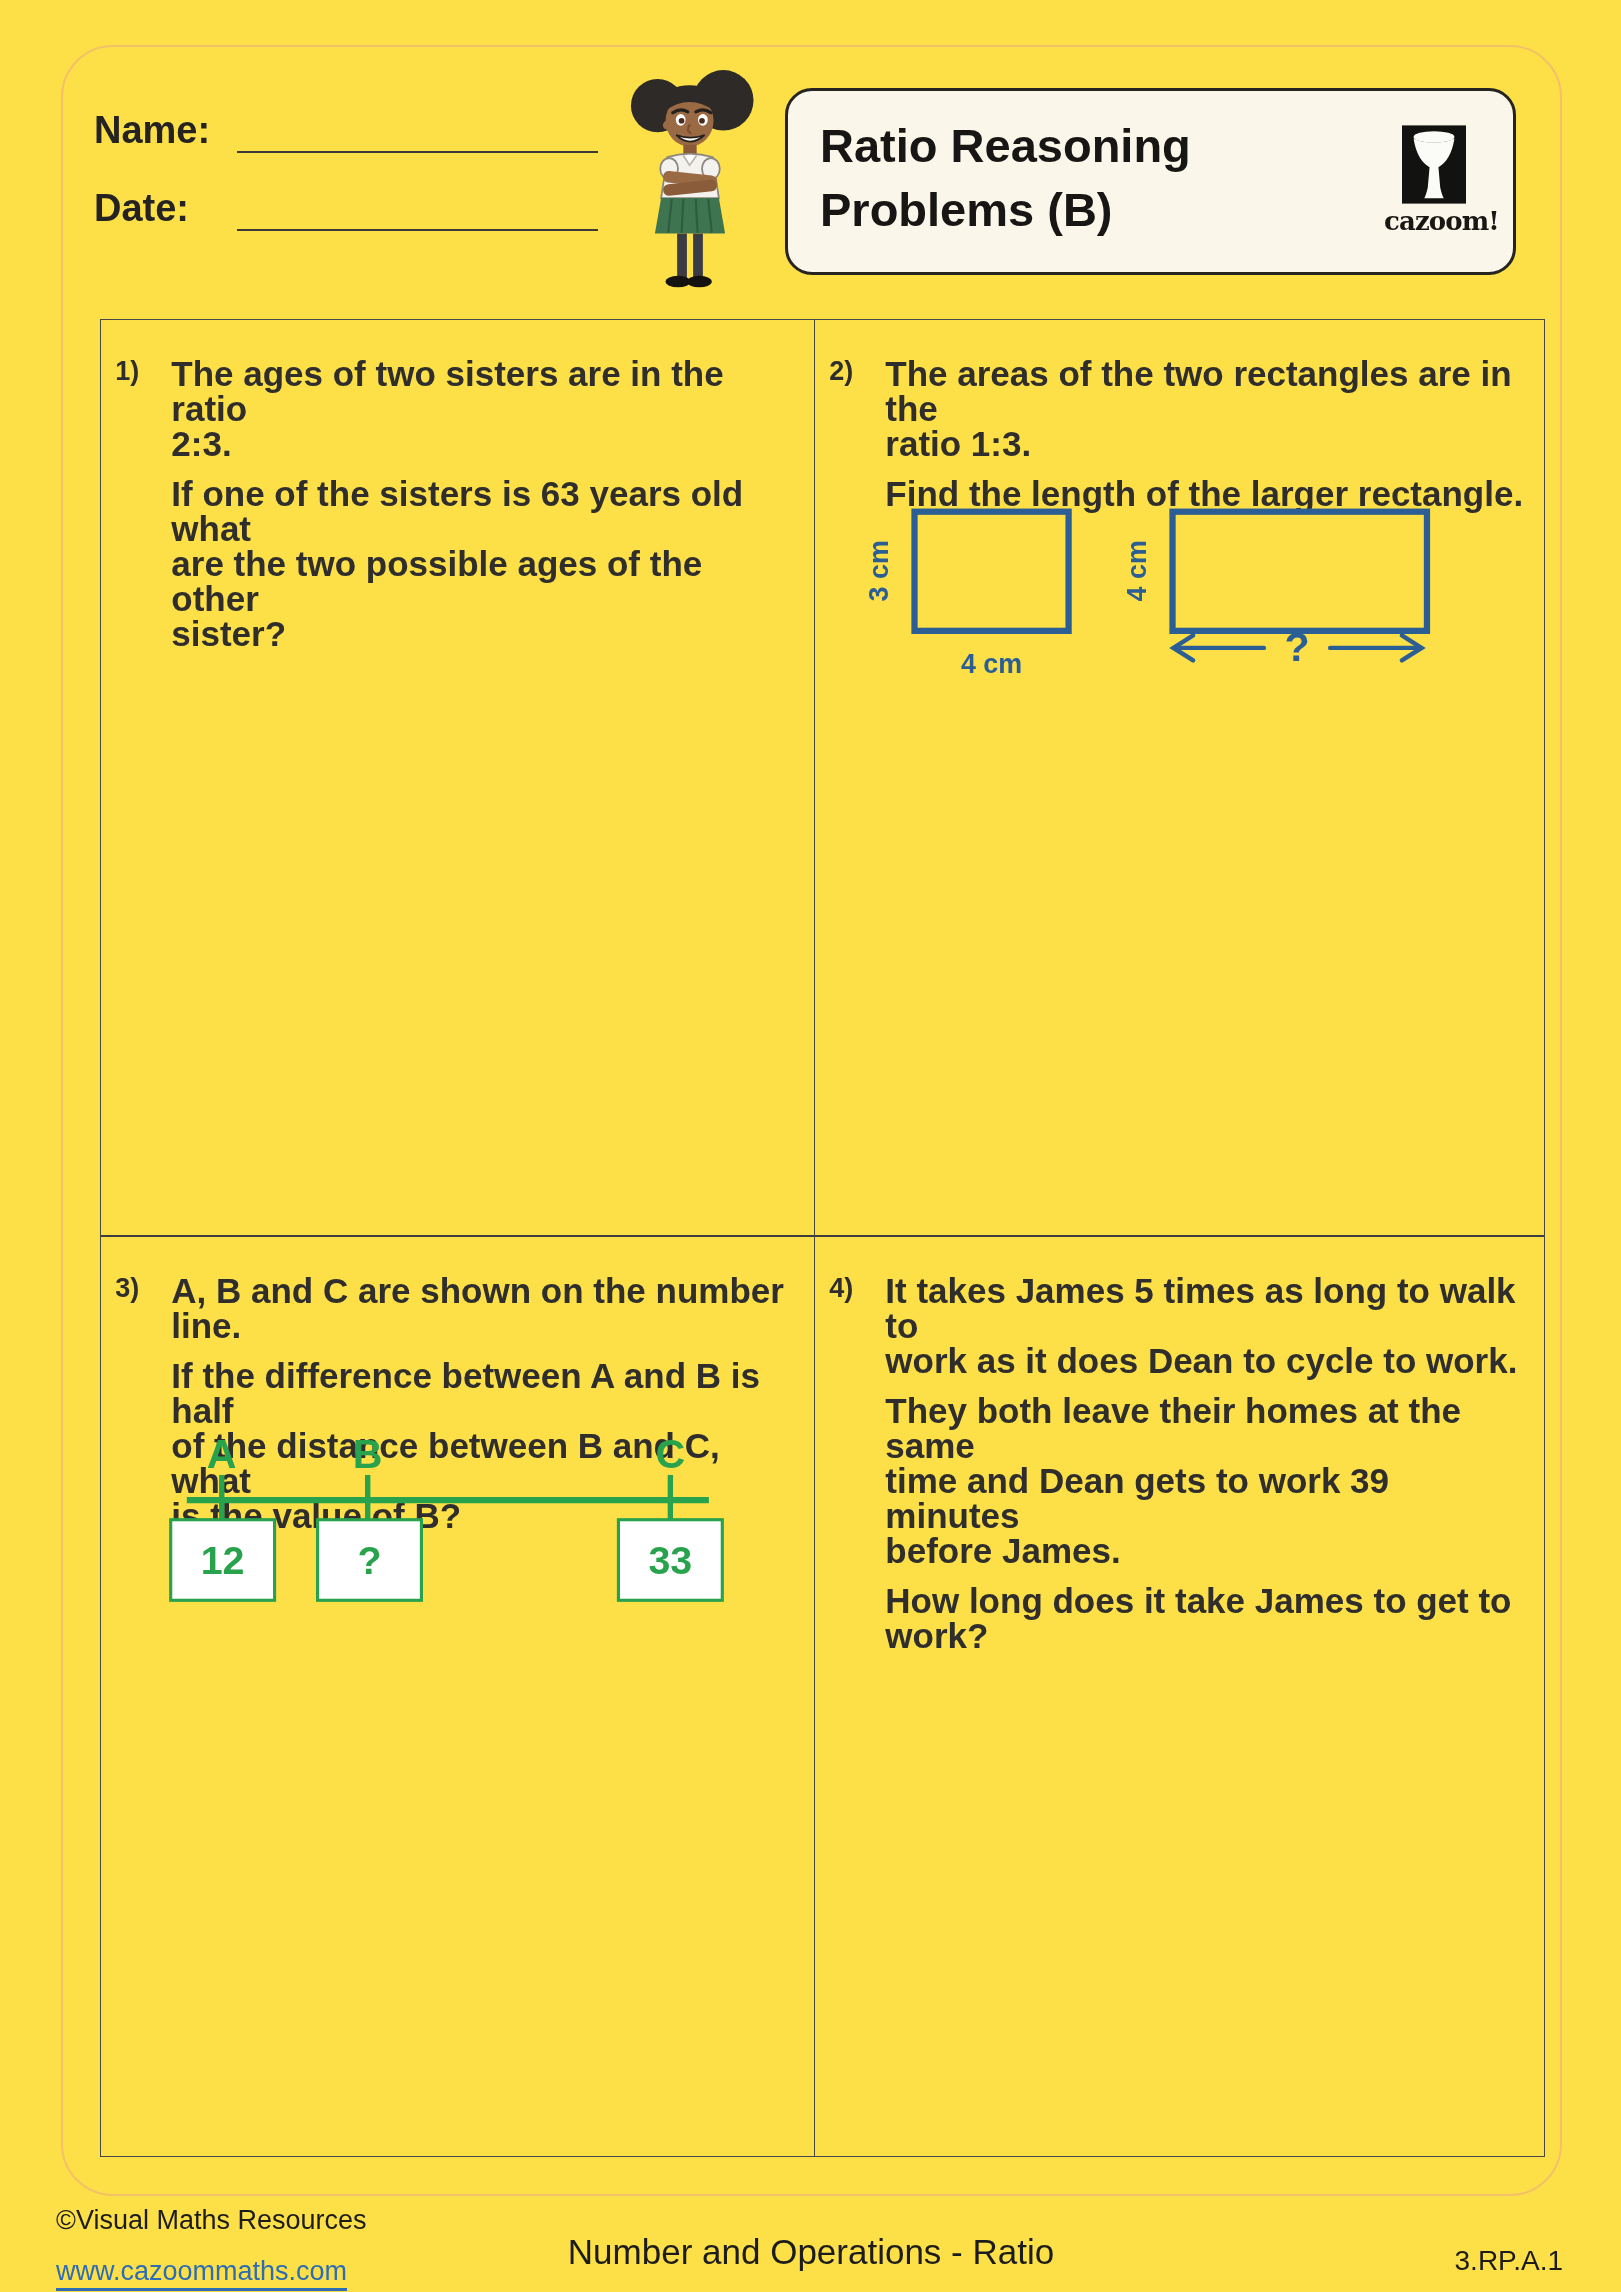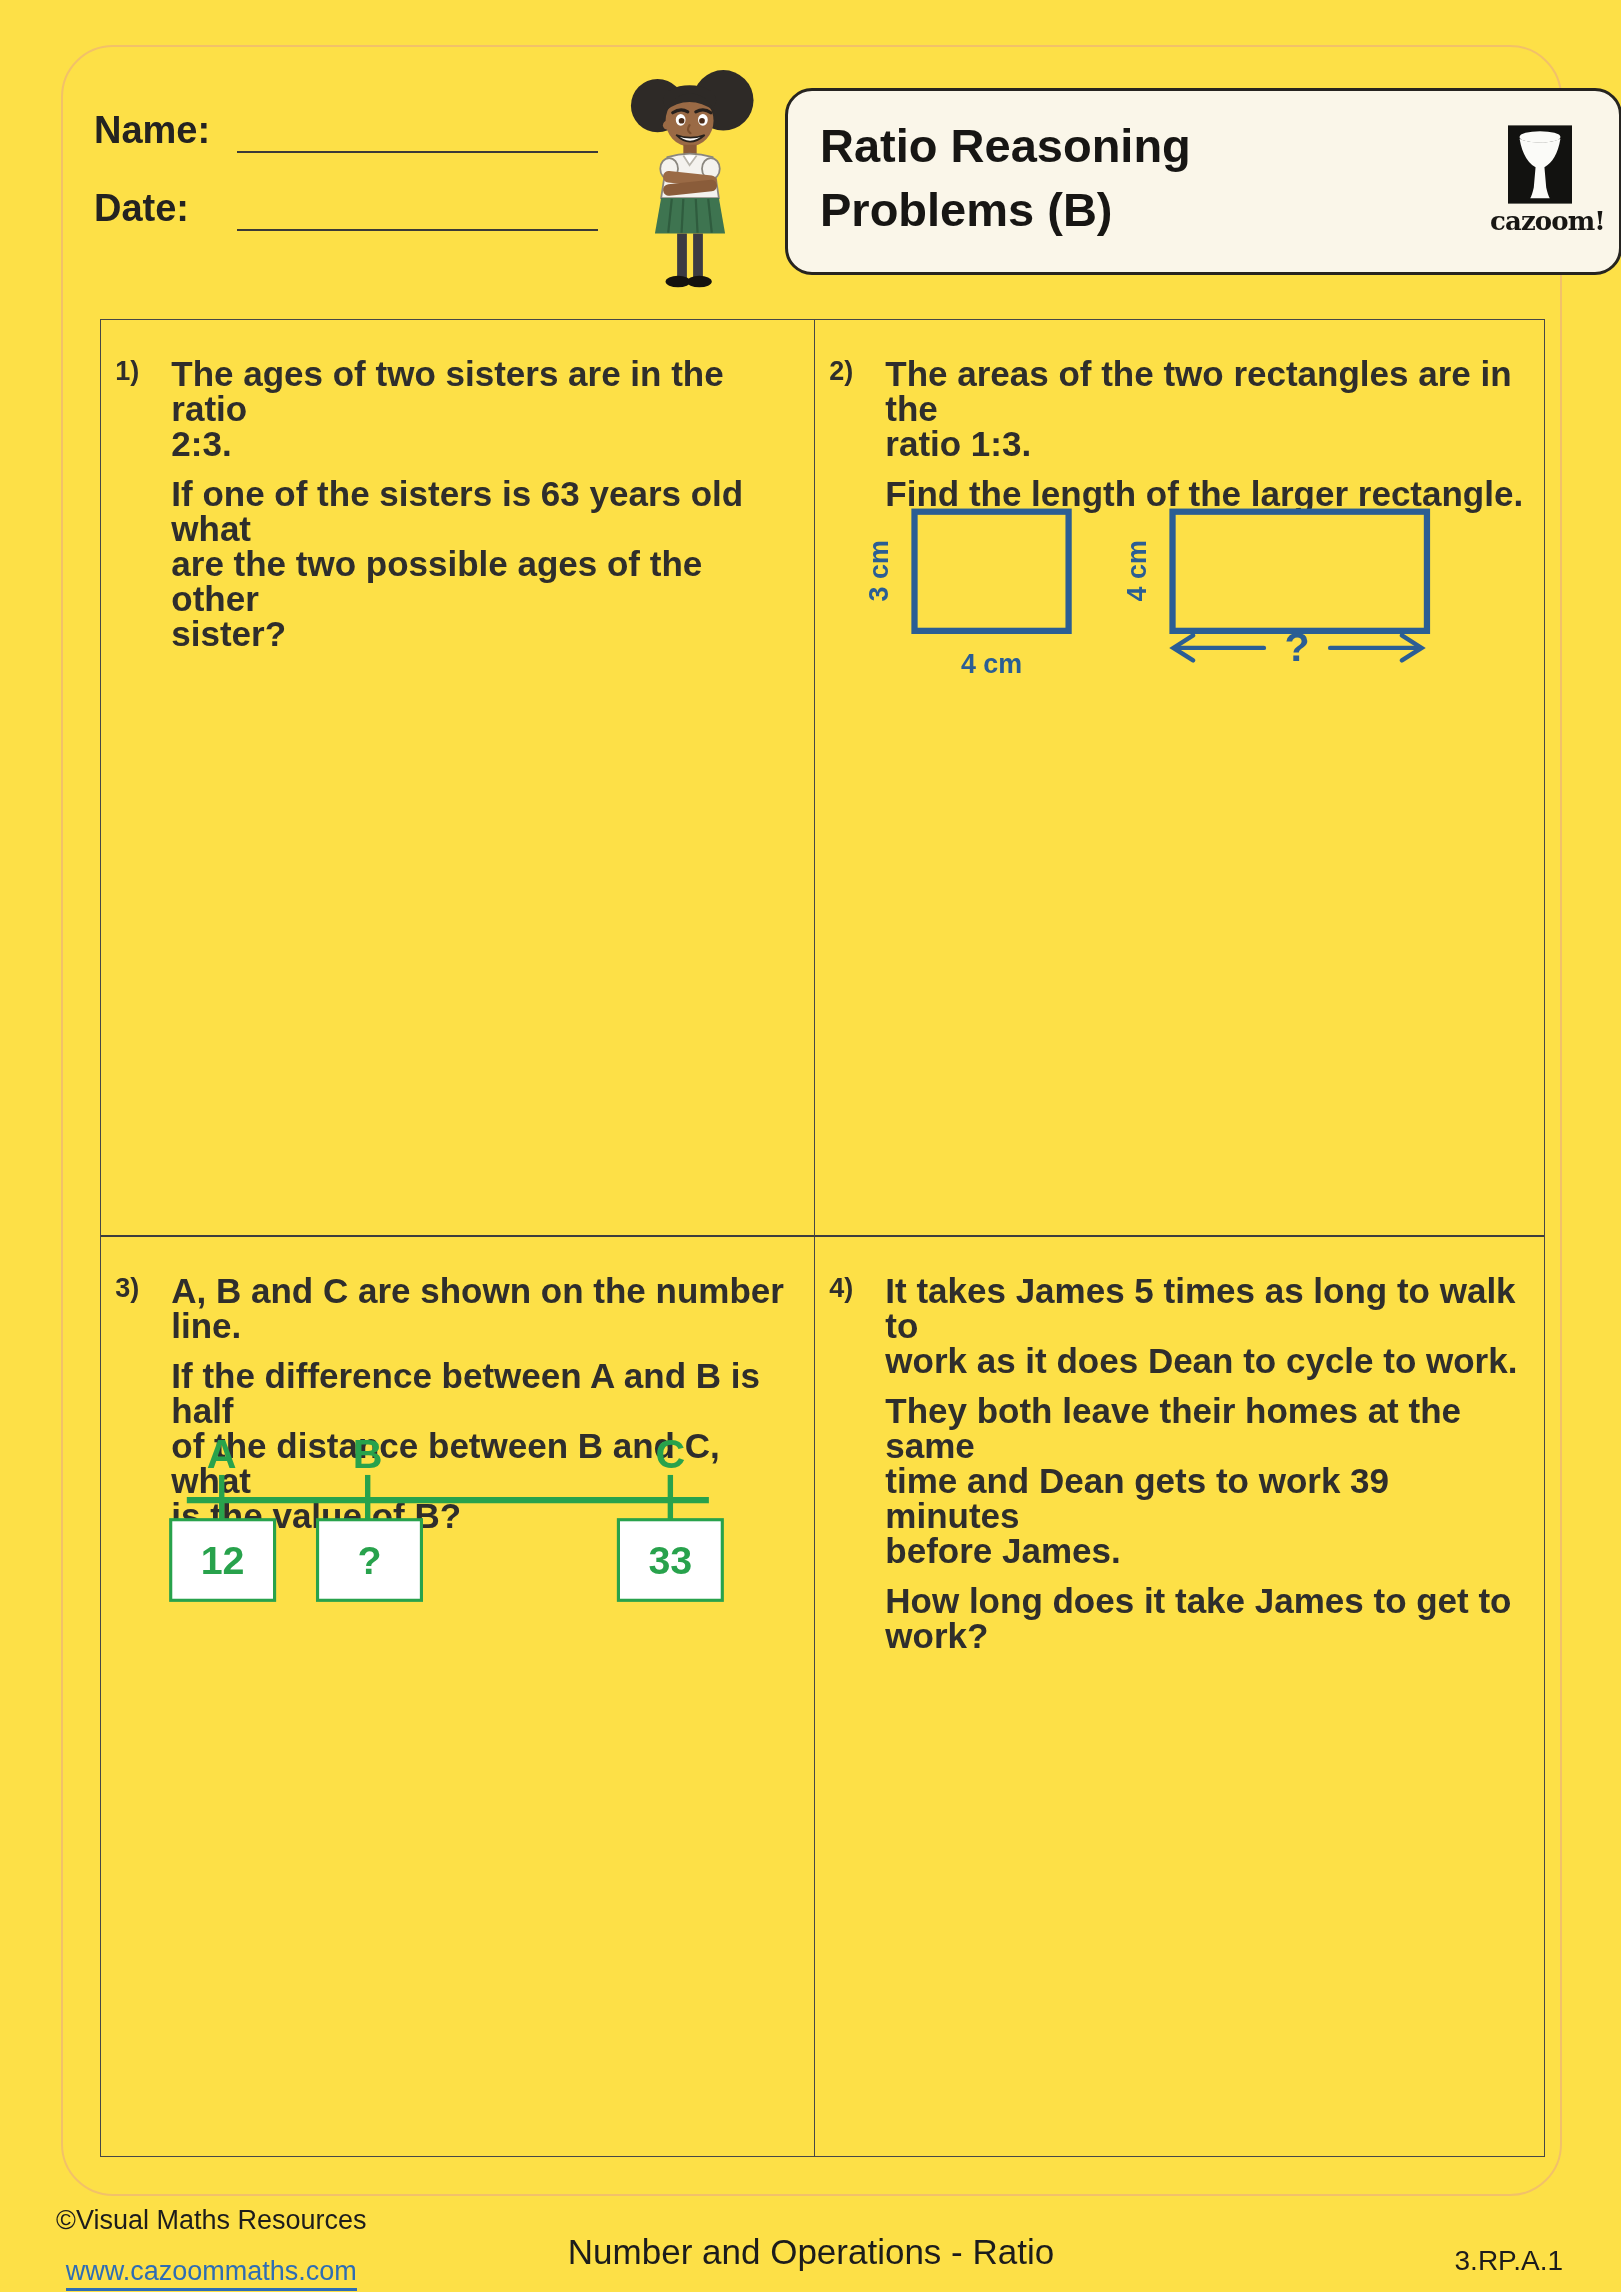--- a/index.html
+++ b/index.html
@@ -15,21 +15,21 @@
   }
   
   .field-label { position:absolute; font-size:38px; font-weight:bold; color:#242321; }
   .name-label { left:94px; top:109px; }
   .date-label { left:94px; top:187px; }
   .write-line { position:absolute; height:0; border-top:2.7px solid #3b3a38; width:361px; left:237px; }
   .name-line { top:151px; }
   .date-line { top:229px; }
   .girl { position:absolute; left:627px; top:63px; width:134px; height:231px; }
   .title-box {
-    position:absolute; left:785px; top:88px; width:837px; height:187px;
+    position:absolute; left:785px; top:88px; width:731px; height:187px;
     background:#faf6e9; border:3.6px solid #262420; border-radius:27px;
   }
   .title-text {
     position:absolute; left:32px; top:23px; font-size:47px; line-height:64px;
     font-weight:bold; color:#171614; white-space:pre-line;
   }
   .logo { position:absolute; right:29px; top:34px; width:100px; text-align:center; }
   .logo svg { display:block; margin:0 auto; width:64px; height:79px; }
   .logo-text {
     font-family:"DejaVu Serif", serif; font-weight:bold; font-size:26px;
@@ -47,21 +47,21 @@
   .cell-bl { border-right:1.8px solid #474747; }
   .problem { display:flex; padding:36px 18px 0 14.3px; }
   .p-num { flex:0 0 56px; font-size:27px; font-weight:bold; }
   .p-text { font-size:35px; font-weight:bold; line-height:35px; }
   .p-text .para { white-space:pre-line; margin-bottom:15px; }
   
   .diagram { position:absolute; }
   .diag-rects { left:35px; top:163px; }
   .diag-line { left:50px; top:175px; }
   
-  .footer-left { position:absolute; left:56px; top:2205px; font-size:27px; color:#1c1c1c;text-align:center; }
+  .footer-left { position:absolute; left:56px; top:2205px; font-size:27px; color:#1c1c1c; }
   .footer-link {
     display:inline-block; margin-top:20px; color:#2e6db4; text-decoration:none;
     border-bottom:3.6px solid #2e6db4; padding-bottom:0.9px; cursor:pointer;
   }
   .footer-center {
     position:absolute; left:0; right:0; top:2232px; text-align:center;
     font-size:35px; color:#1c1c1c;
   }
   .footer-right {
     position:absolute; right:59px; top:2201px; text-align:right;

